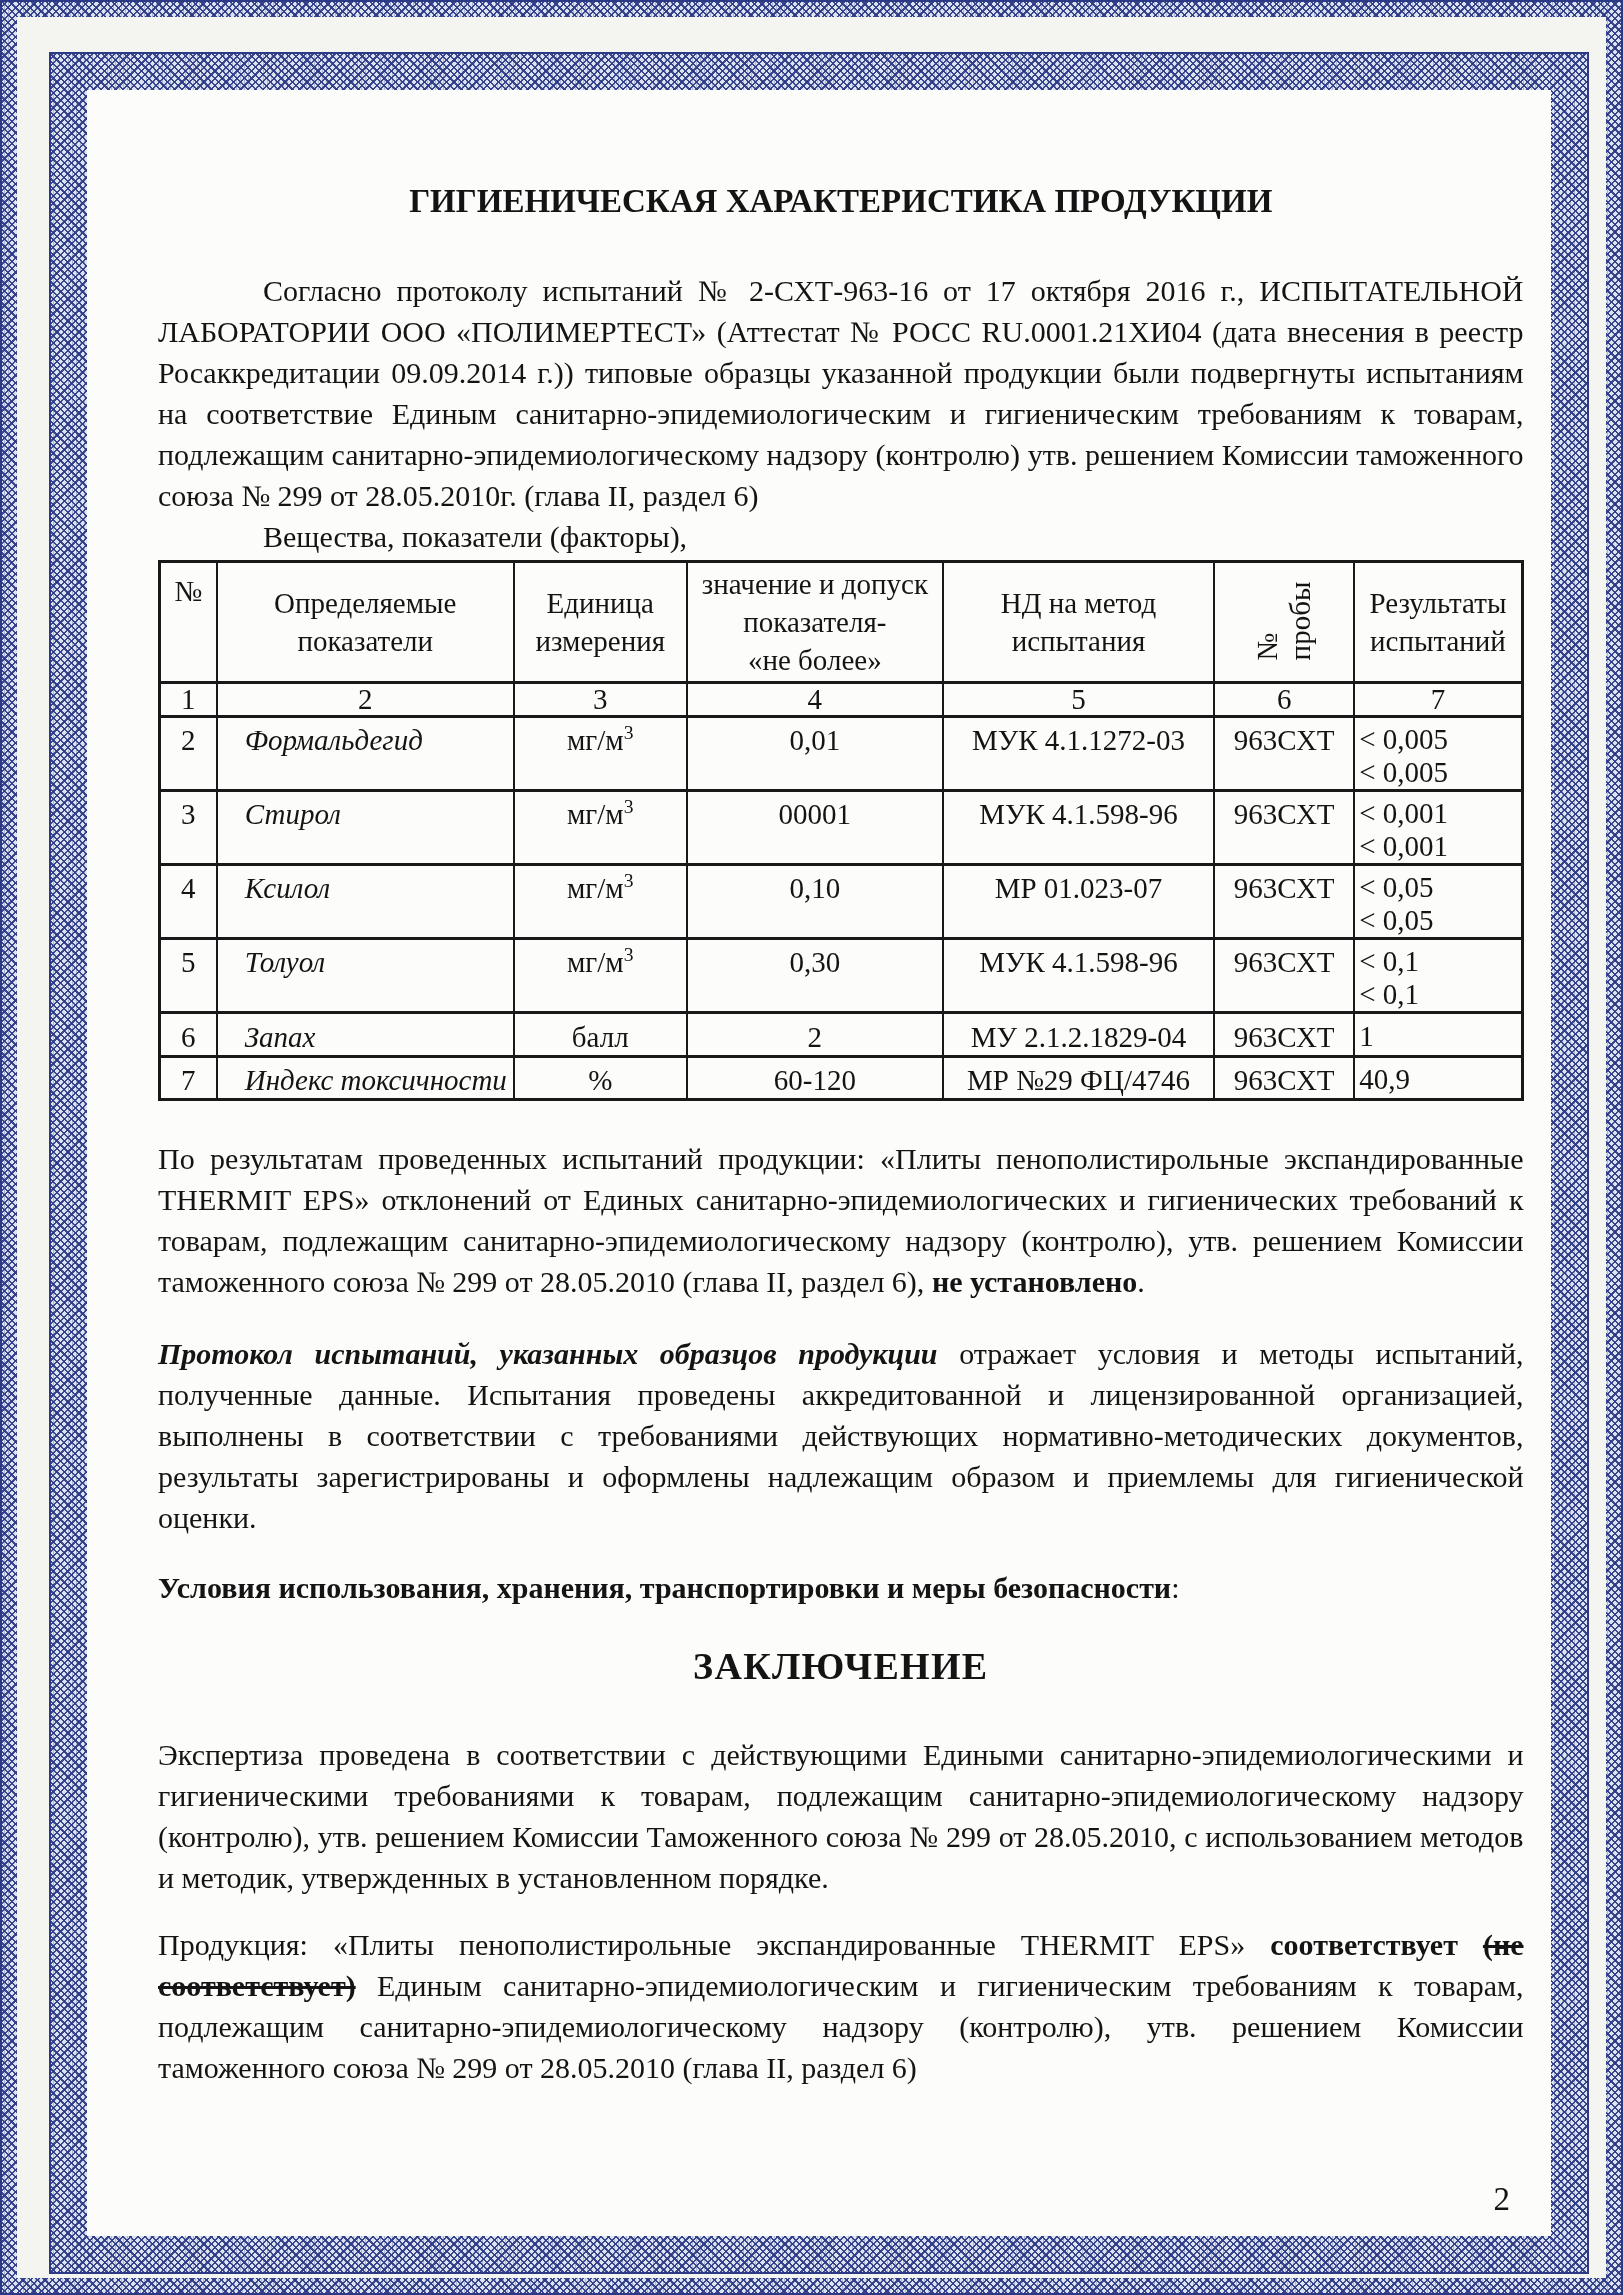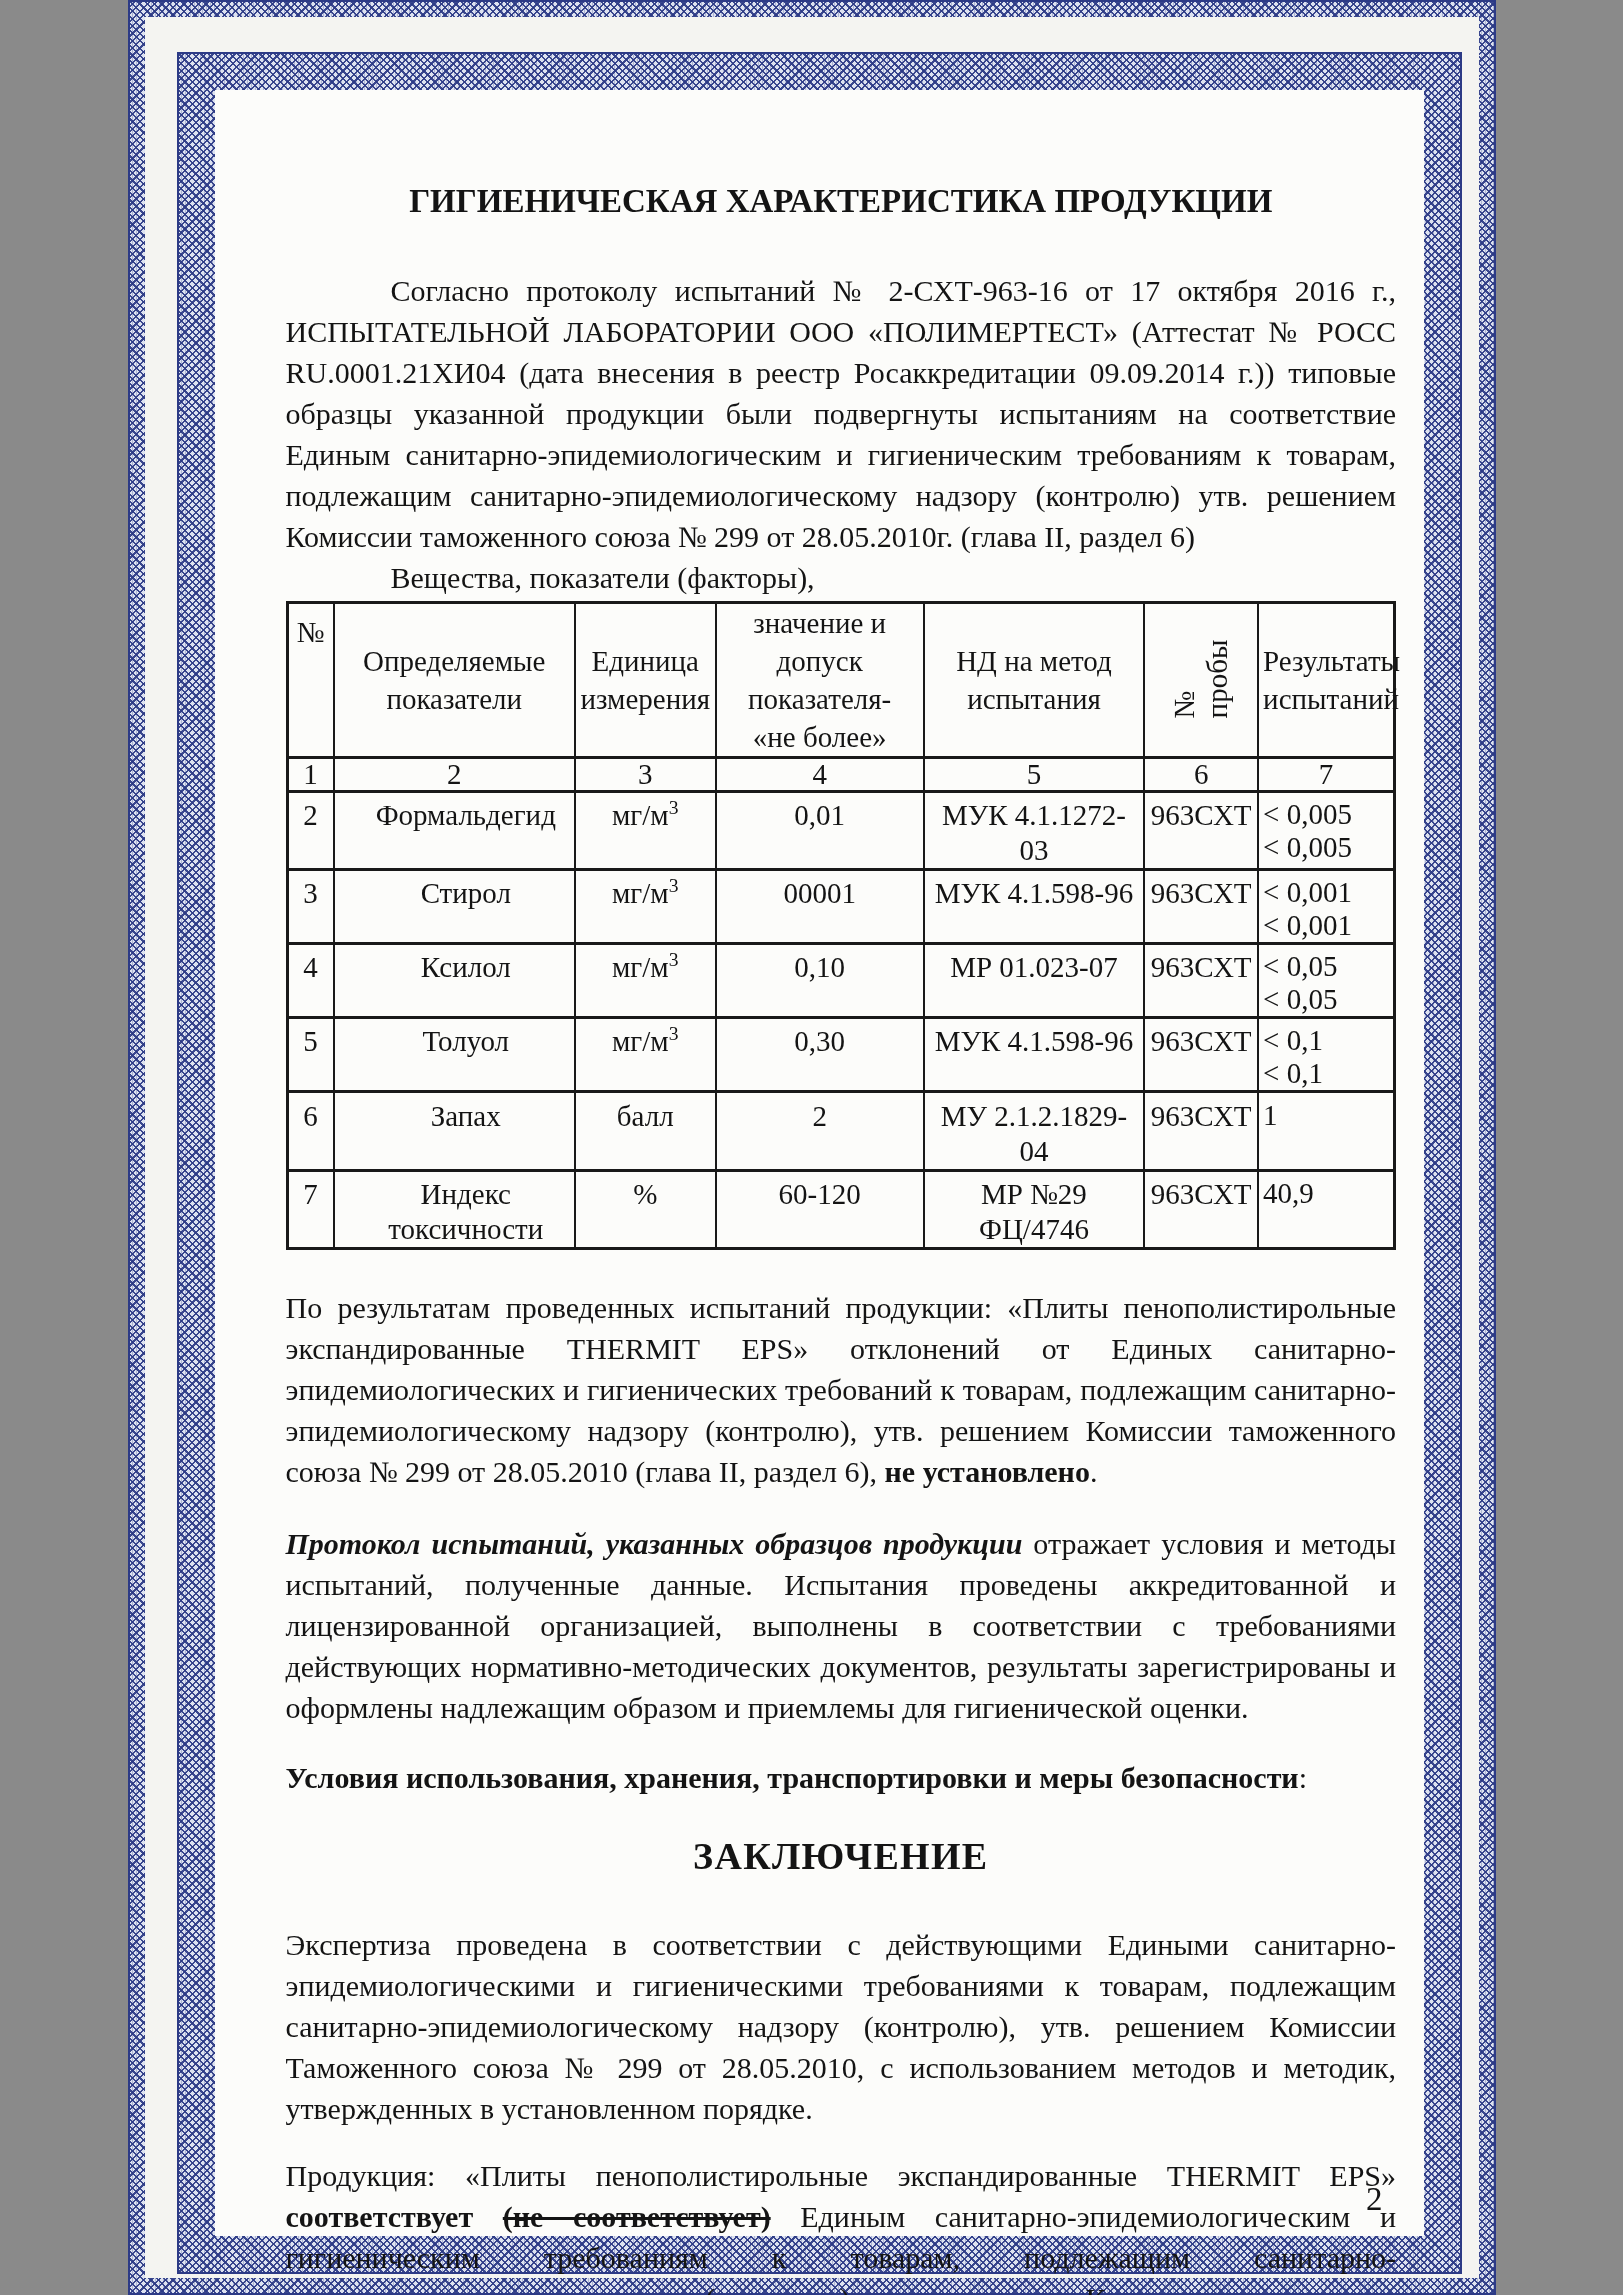--- a/index.html
+++ b/index.html
@@ -1,18 +1,18 @@
 <!DOCTYPE html>
 <html style="font-size:10.5px"><head>
 <meta charset="utf-8">
 <style>
   html, body { margin: 0; padding: 0; background: #8a8a8a; }
   .page {
     position: relative;
-    width: 1368px; height: 2295px;
+    width: 1623px; height: 2295px;
     margin: 0 auto;
     background: #f4f4f1;
     font-family: "Liberation Serif", "DejaVu Serif", serif;
     color: #141414;
     overflow: hidden;
   }
   
   .hatch {
     background-color: #dde2f0;
     background-image:
@@ -84,21 +84,21 @@
   }
   tr.head th.th-num { vertical-align: top; padding-top: 9.2px; text-align: center; }
   tr.numbering td {
     height: 34px; text-align: center; line-height: 31px;
     border-bottom-width: 3.3px; vertical-align: middle;
   }
   tr.data td { vertical-align: top; padding-top: 5.2px; line-height: 35px; border-bottom-width: 3.3px; }
   tr.tall td { height: 69px; }
   tr.short td { height: 30px; }
   td.c { text-align: center; }
-  td.name { text-align: center; padding-left: 27px; }
+  td.name { text-align: left; padding-left: 27px; font-style: italic; }
   td.vmid { vertical-align: middle; padding-top: 0; }
   .res-line { line-height: 33px; text-align: left; }
   .rot {
     display: inline-block;
     transform: rotate(-90deg);
     white-space: pre-line;
     line-height: 33px;
     text-align: left;
   }
   th.th-sample { text-align: center; vertical-align: middle; }

